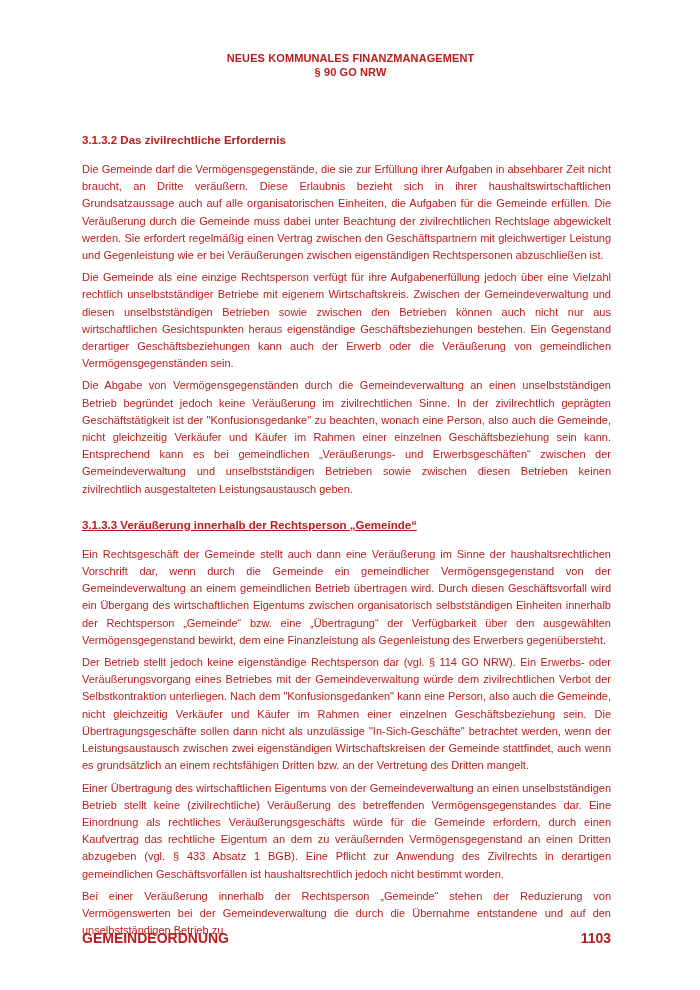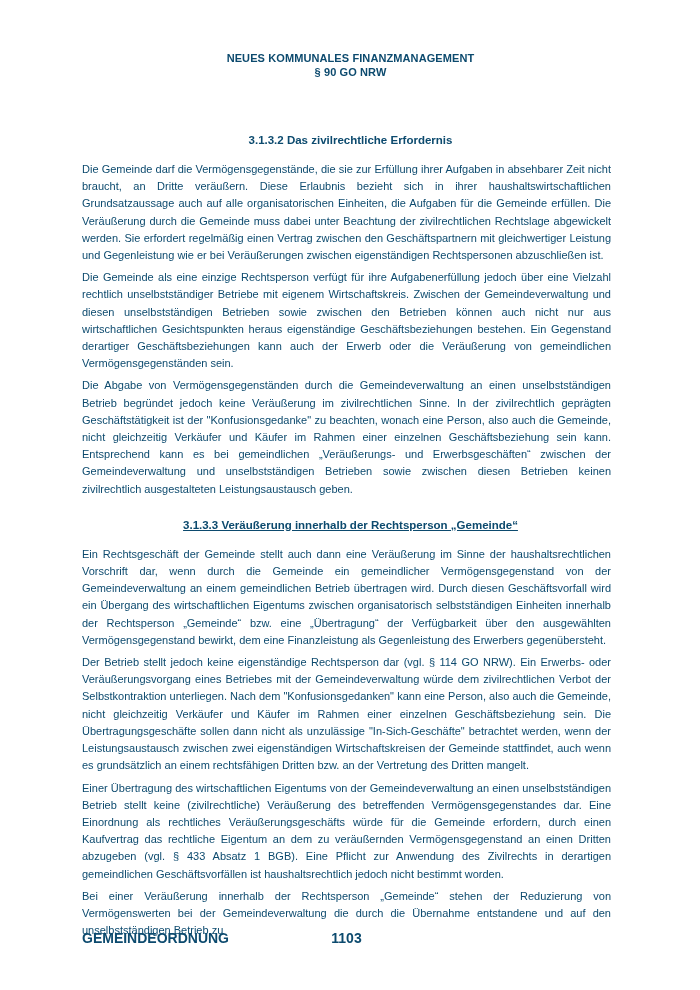--- a/index.html
+++ b/index.html
@@ -6,39 +6,39 @@
     margin: 0;
     padding: 0;
     background: #ffffff;
   }
   .page {
     position: relative;
     width: 700px;
     height: 990px;
     box-sizing: border-box;
     background: #ffffff;
-    color: #0c4a6e;
+    color: #b91c1c;
     font-family: "Liberation Sans", sans-serif;
     padding: 52px 81px 0 82px;
     overflow: hidden;
     border-radius: 22px;
   }
   .doc-header {
     text-align: center;
     font-weight: 700;
     font-size: 11px;
     line-height: 13.5px;
     letter-spacing: 0.1px;
   }
   .section-heading {
     font-size: 11.5px;
     font-weight: 700;
     line-height: 14px;
     margin: 0;
-    text-align: center;
+    text-align: left;
   }
   #heading-1 { margin: 54px 0 14px 0; }
   #heading-2 { margin: 20px 0 14px 0; text-decoration: underline; }
   .para {
     font-size: 11px;
     line-height: 17.2px;
     text-align: justify;
     margin: 0 8px 5px 0;
   }
   .doc-footer {
@@ -48,21 +48,21 @@
     top: 932px;
     font-size: 14px;
     font-weight: 700;
     line-height: 13px;
   }
   .footer-page-number {
     position: absolute;
     left: 0;
     right: 8px;
     top: 0;
-    text-align: center;
+    text-align: right;
   }
 </style>
 </head>
 <body>
 
 <div class="page">
 
   <header class="doc-header">
     <div>NEUES KOMMUNALES FINANZMANAGEMENT</div>
     <div>§ 90 GO NRW</div>

